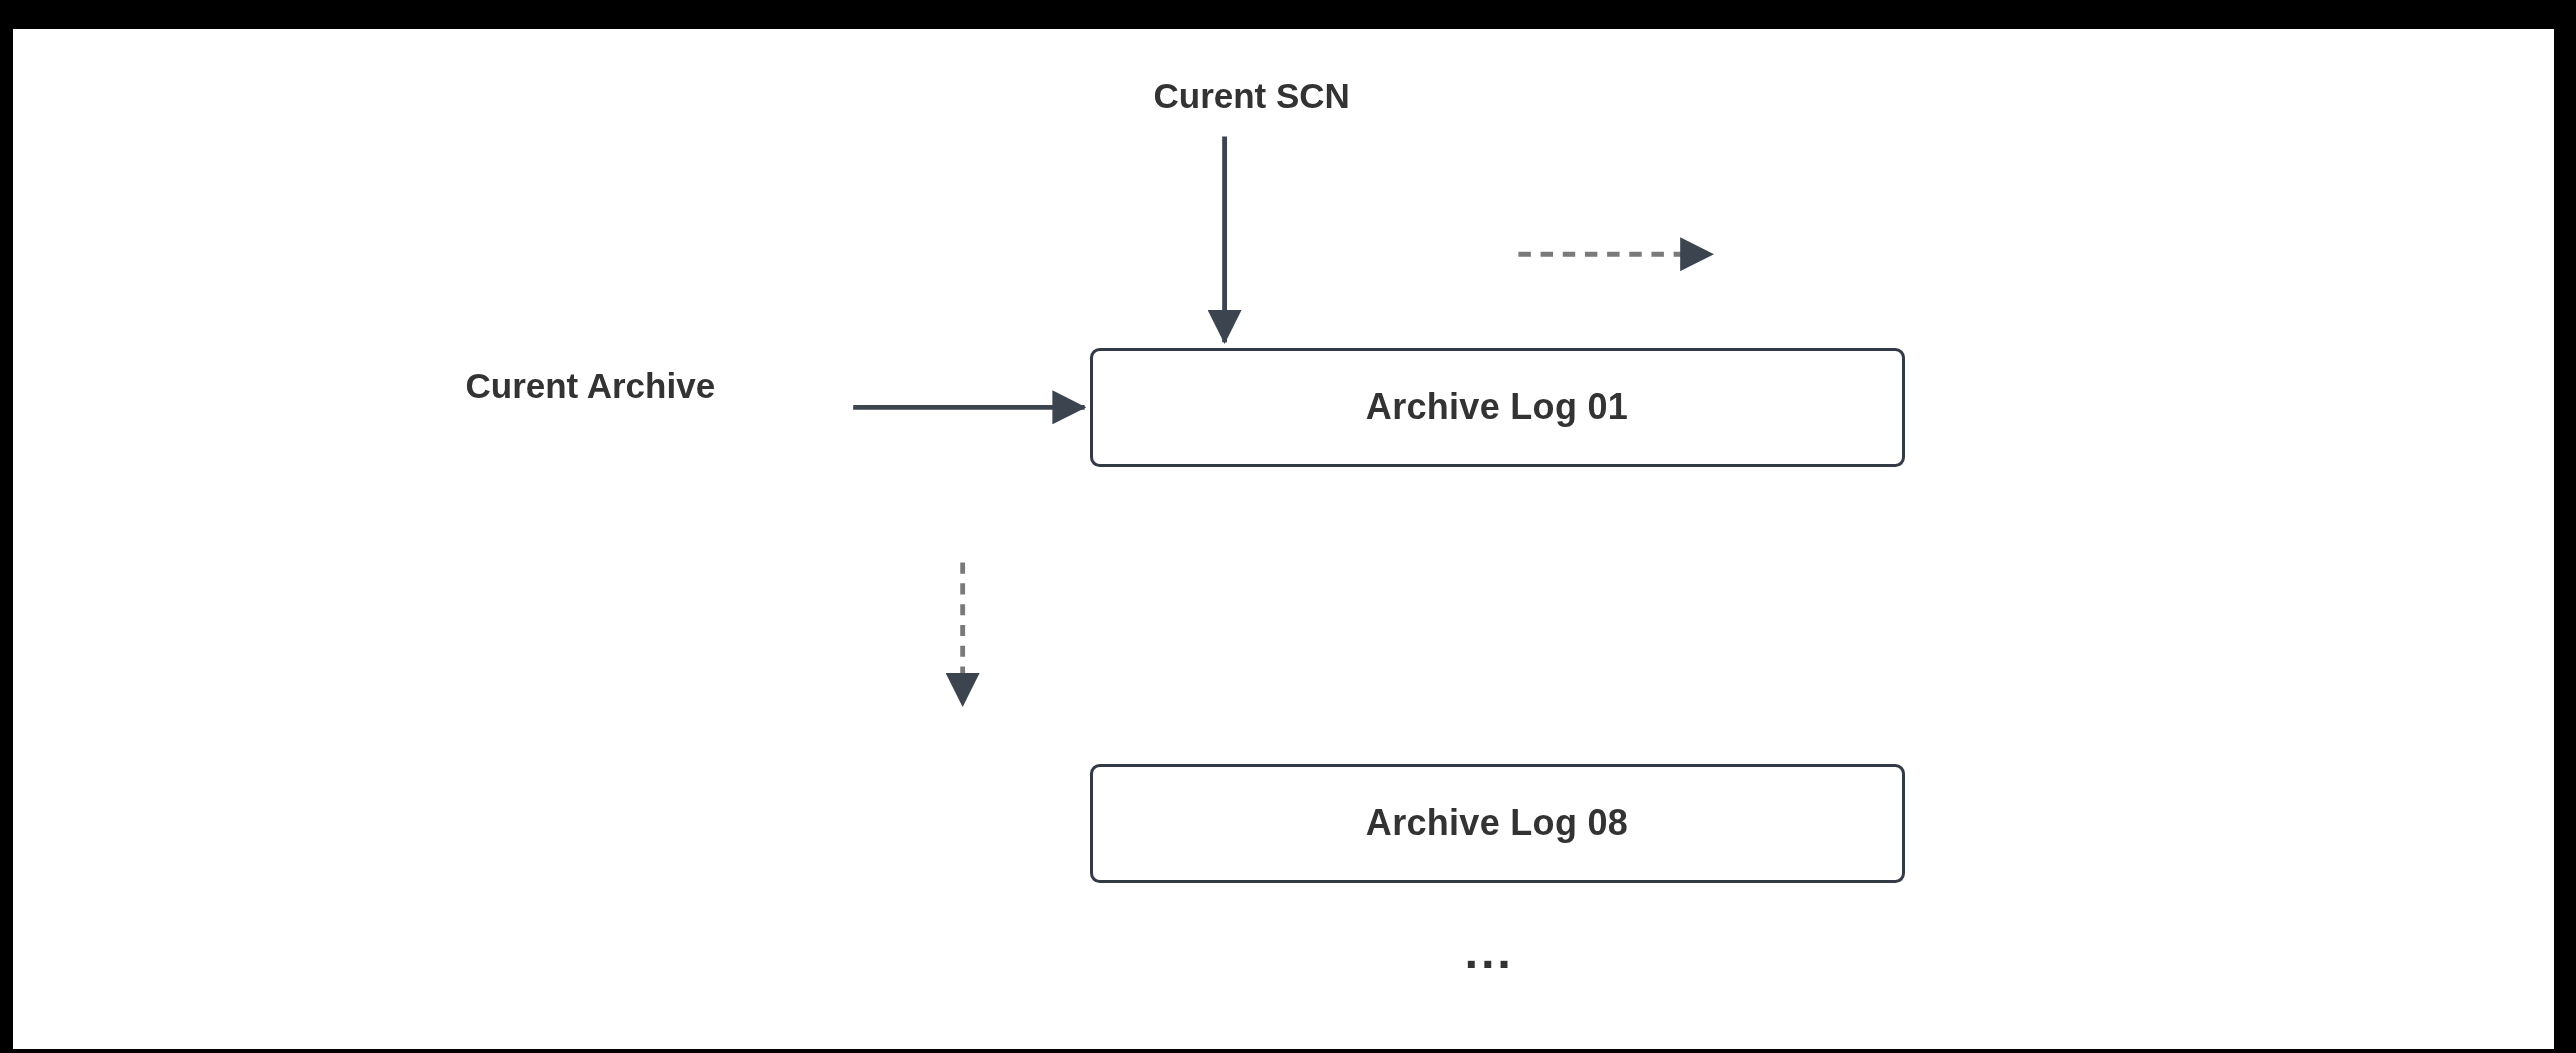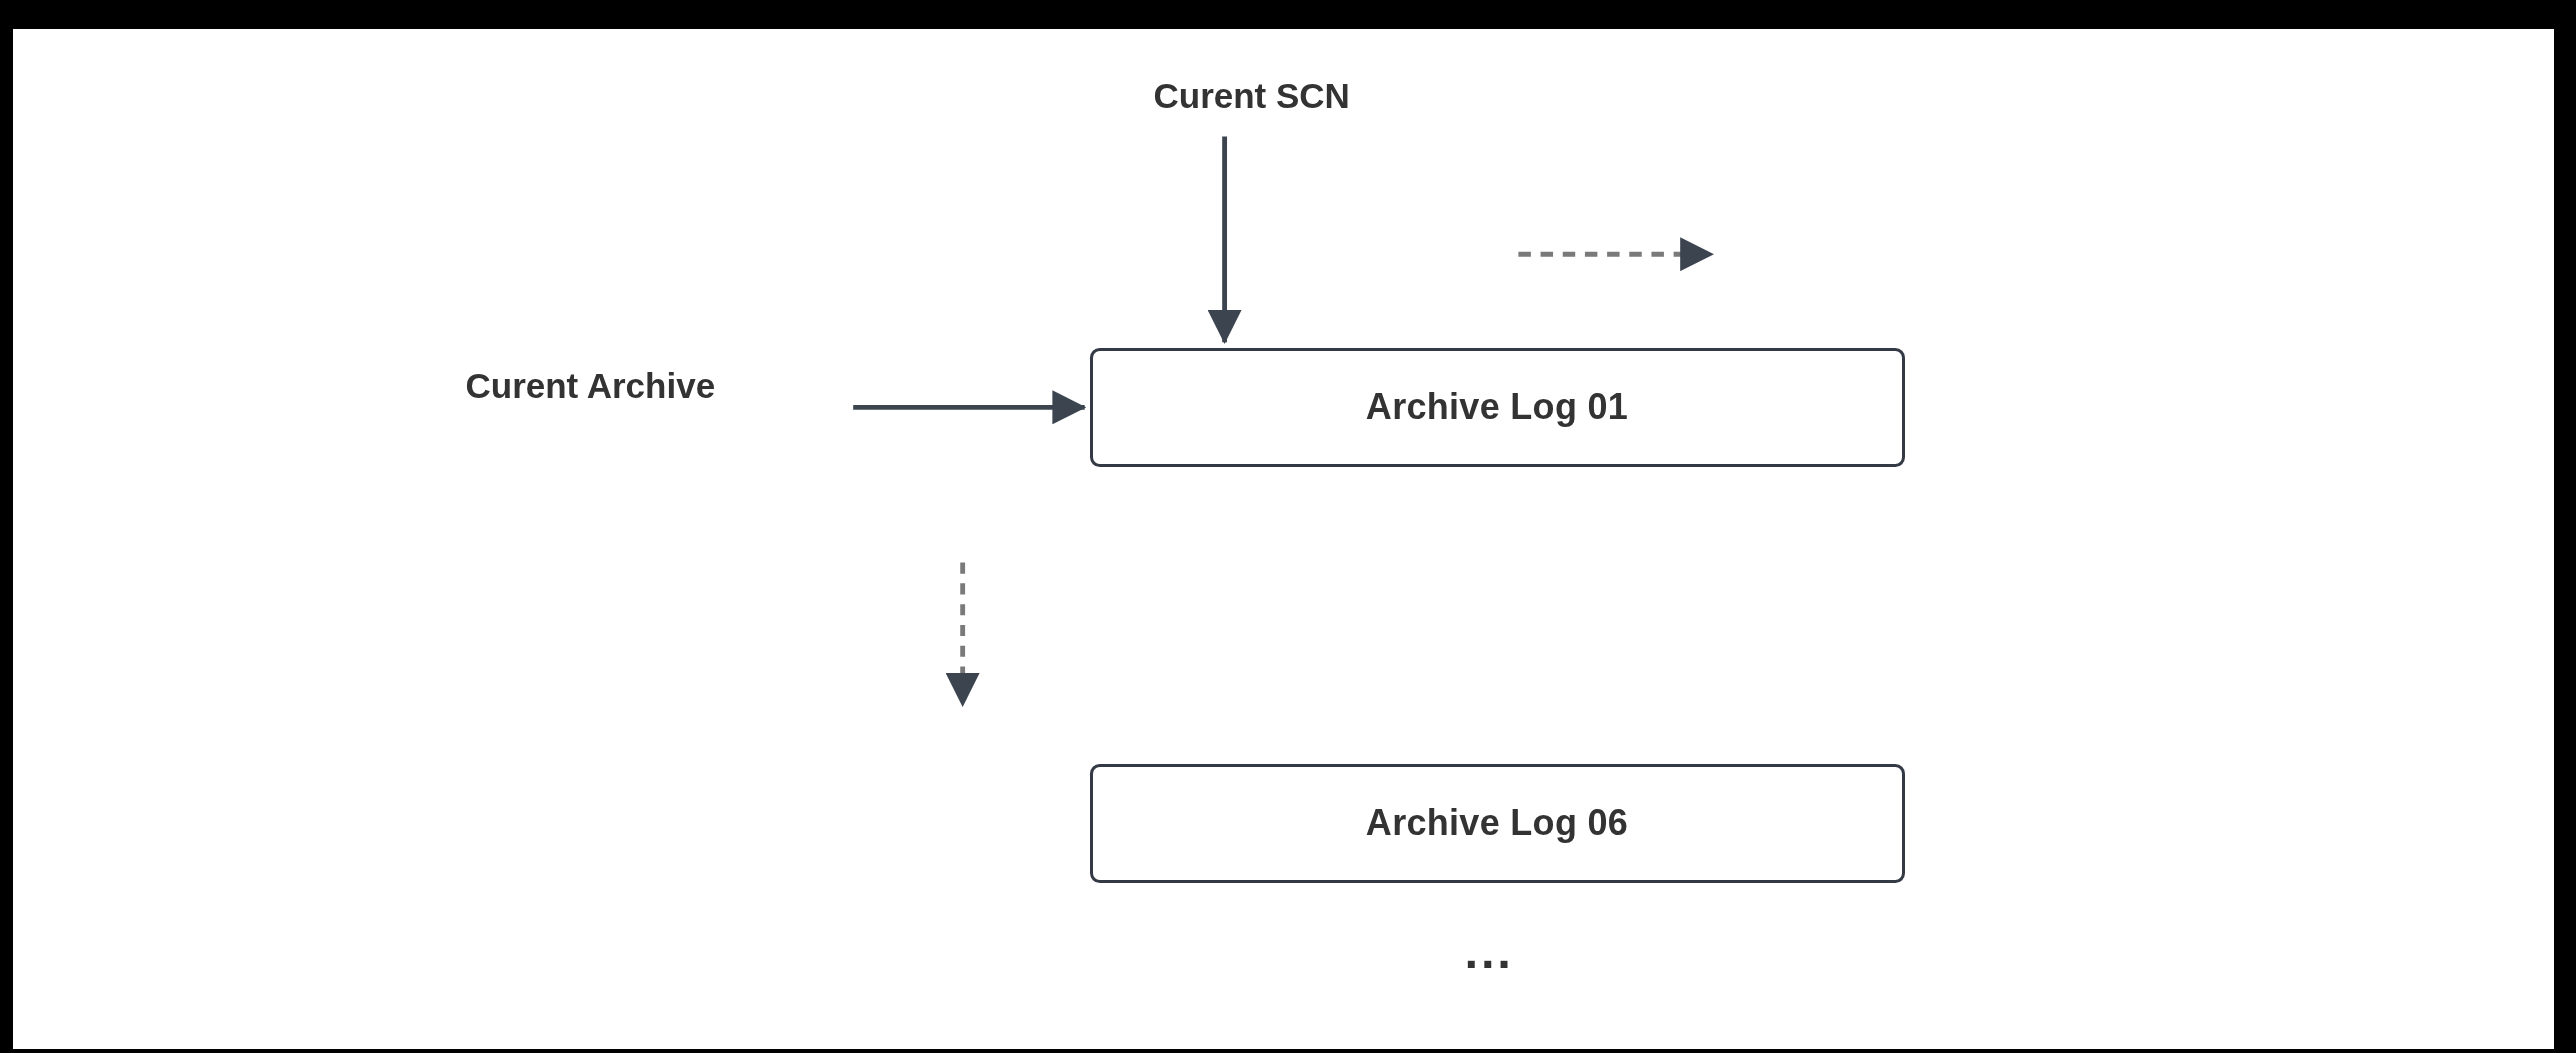--- a/index.html
+++ b/index.html
@@ -128,20 +128,20 @@
     <div class="diagram-label" id="label-scn">Curent SCN</div>
 
     <div class="diagram-label" id="label-filename">Curent Archive</div>
 
     <div class="log-box" id="log-box-1">
       <span class="log-box-label">Archive Log 01</span>
     </div>
 
 
     <div class="log-box" id="log-box-3">
-      <span class="log-box-label">Archive Log 06</span>
+      <span class="log-box-label">Archive Log 08</span>
     </div>
 
     <div id="ellipsis">...</div>
 
   </div>
 </div>
 
 
 </body></html>

